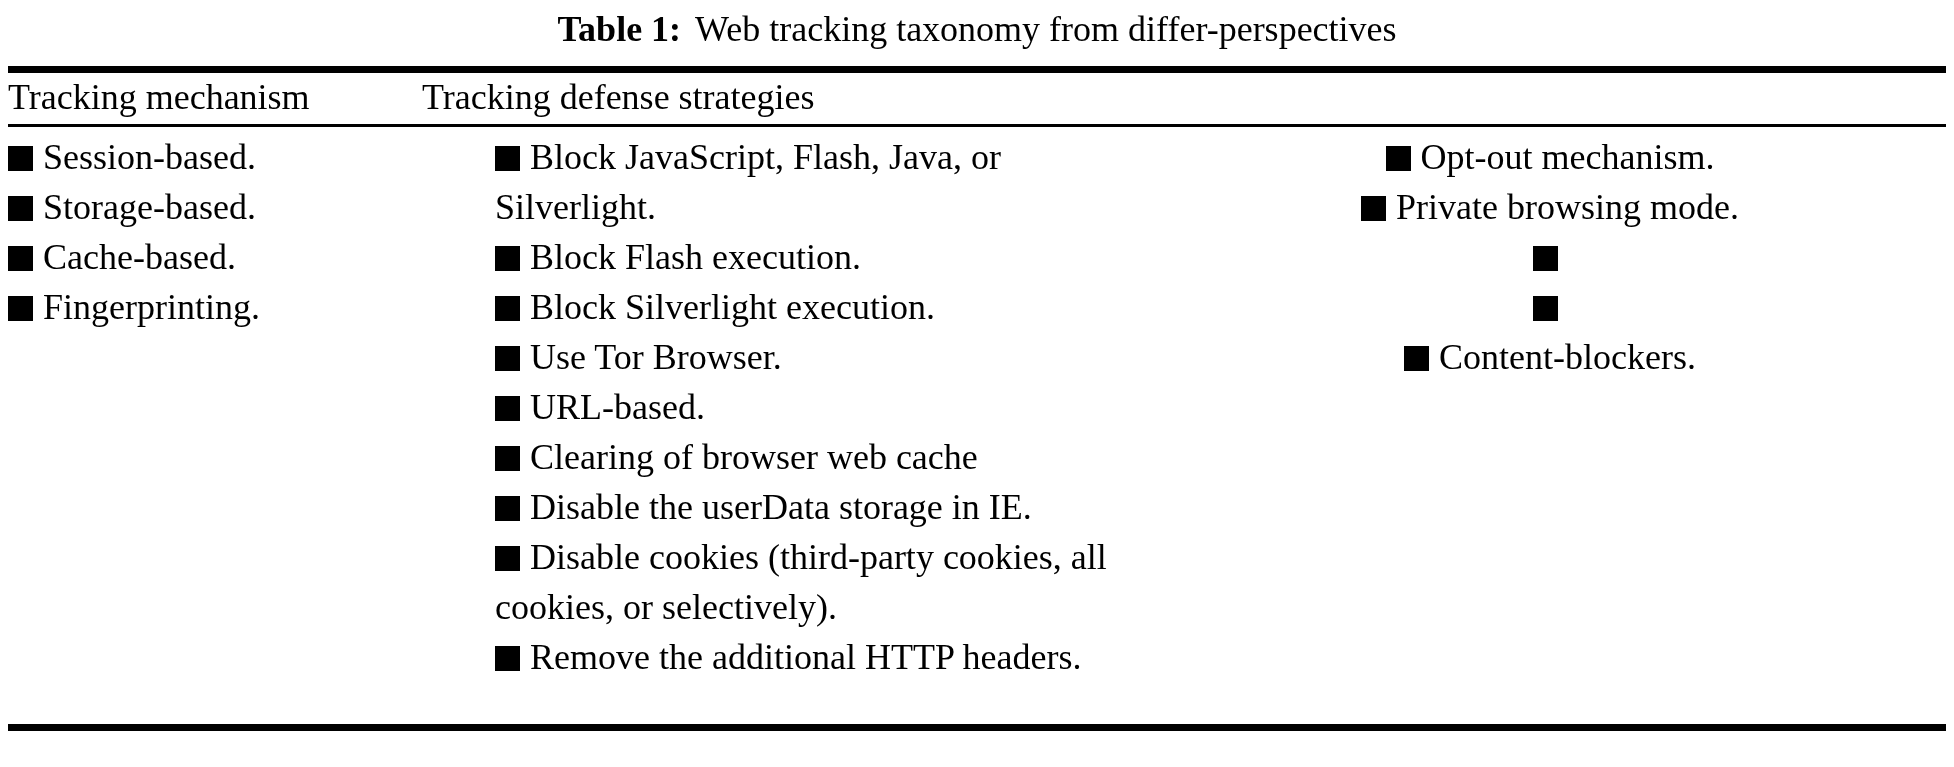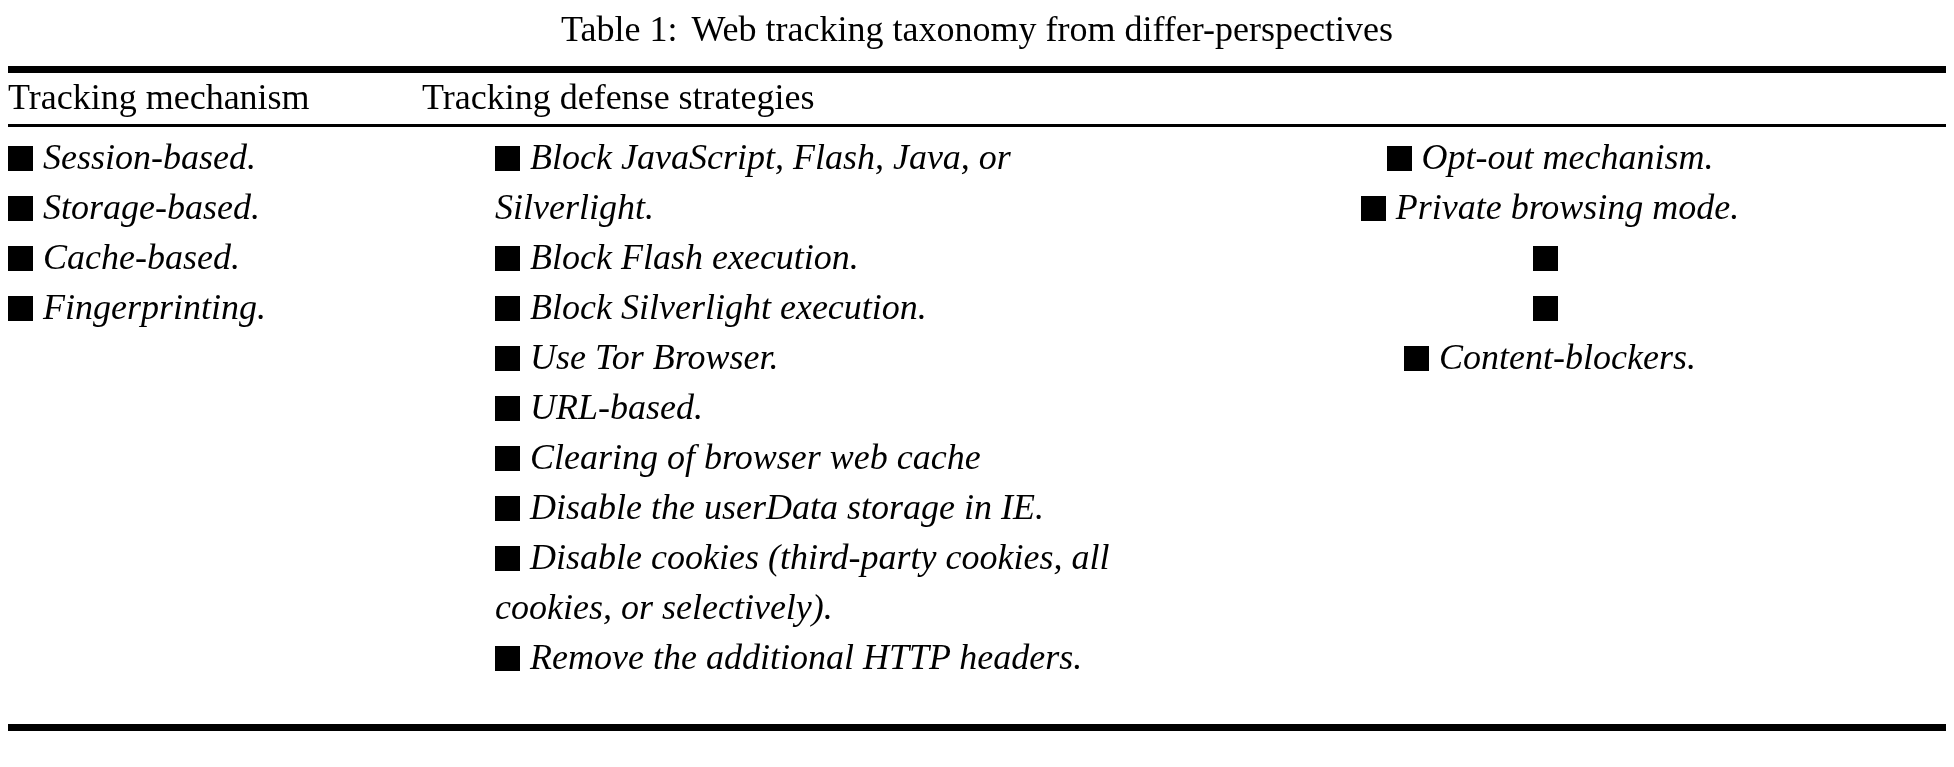--- a/index.html
+++ b/index.html
@@ -30,21 +30,21 @@
     width: 1954px;
     height: 58px;
     display: flex;
     align-items: center;
     justify-content: center;
     white-space: nowrap;
     font-size: 36px;
     line-height: 44px;
   }
   .caption-label {
-    font-weight: normal;
+    font-weight: bold;
     margin-right: 14px;
   }
   .caption-text {
     font-weight: normal;
   }
 
   
   .rule {
     position: absolute;
     left: 8px;
@@ -83,21 +83,20 @@
   .head-c2 { left: 422px; }
   .head-c3 { left: 1160px; }
 
   
   .body-row {
     position: absolute;
     top: 132px;
     left: 0;
     width: 1954px;
     height: 590px;
-    font-style: italic;
   }
   .col {
     position: absolute;
     top: 0;
     font-size: 36px;
     line-height: 50px;
   }
   .col-1 { left: 8px;    width: 400px; }
   .col-2 { left: 495px;  width: 660px; }
   .col-3 { left: 1160px; width: 780px; text-align: center; }

